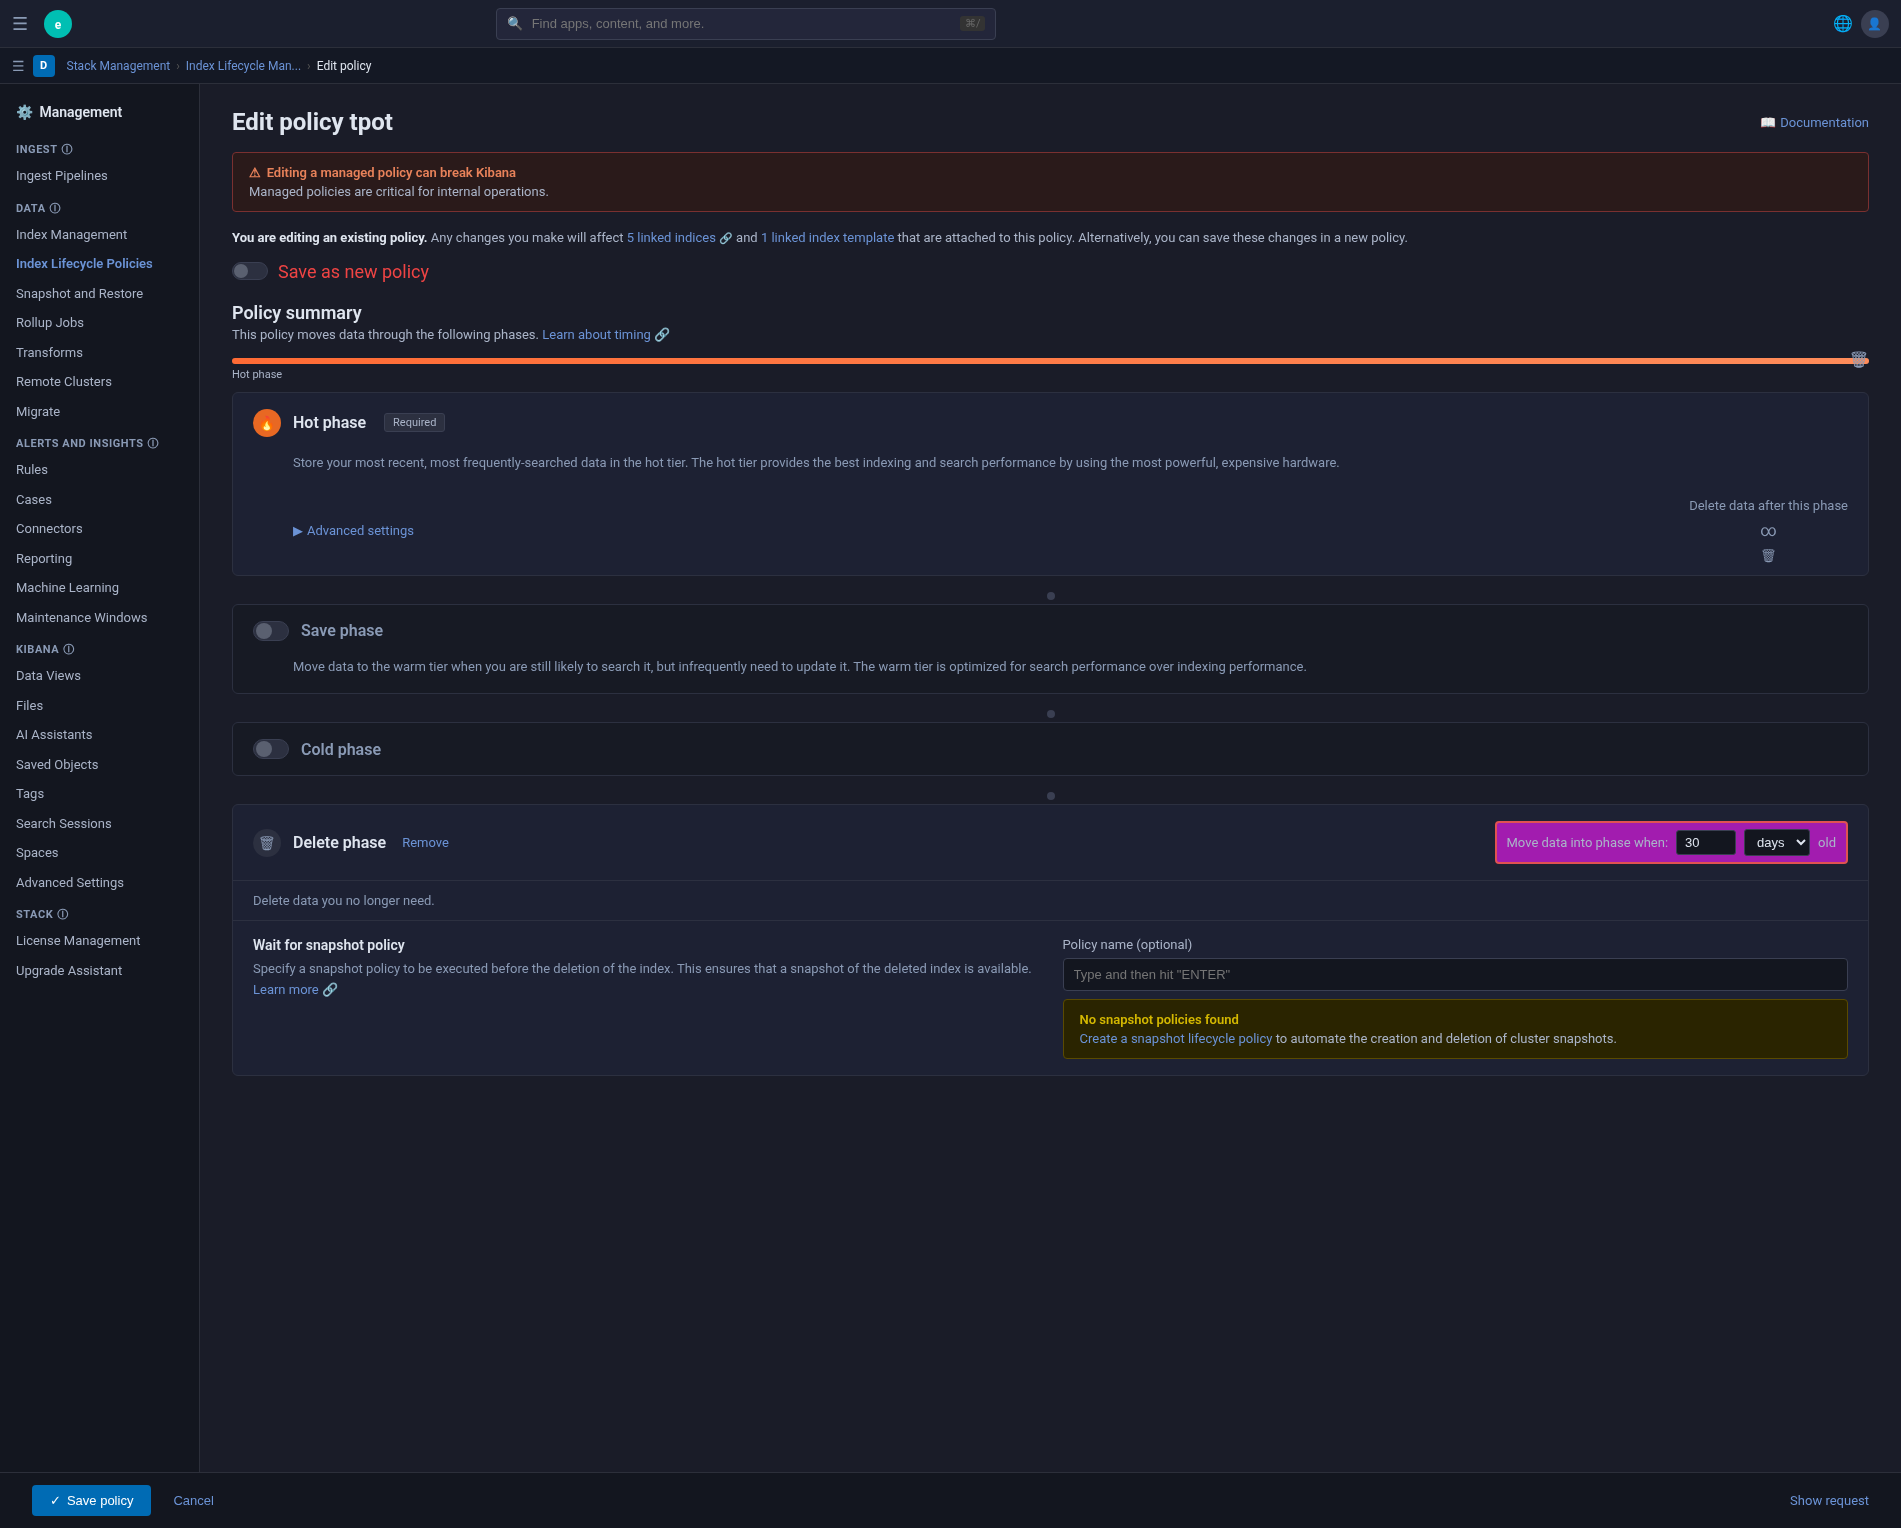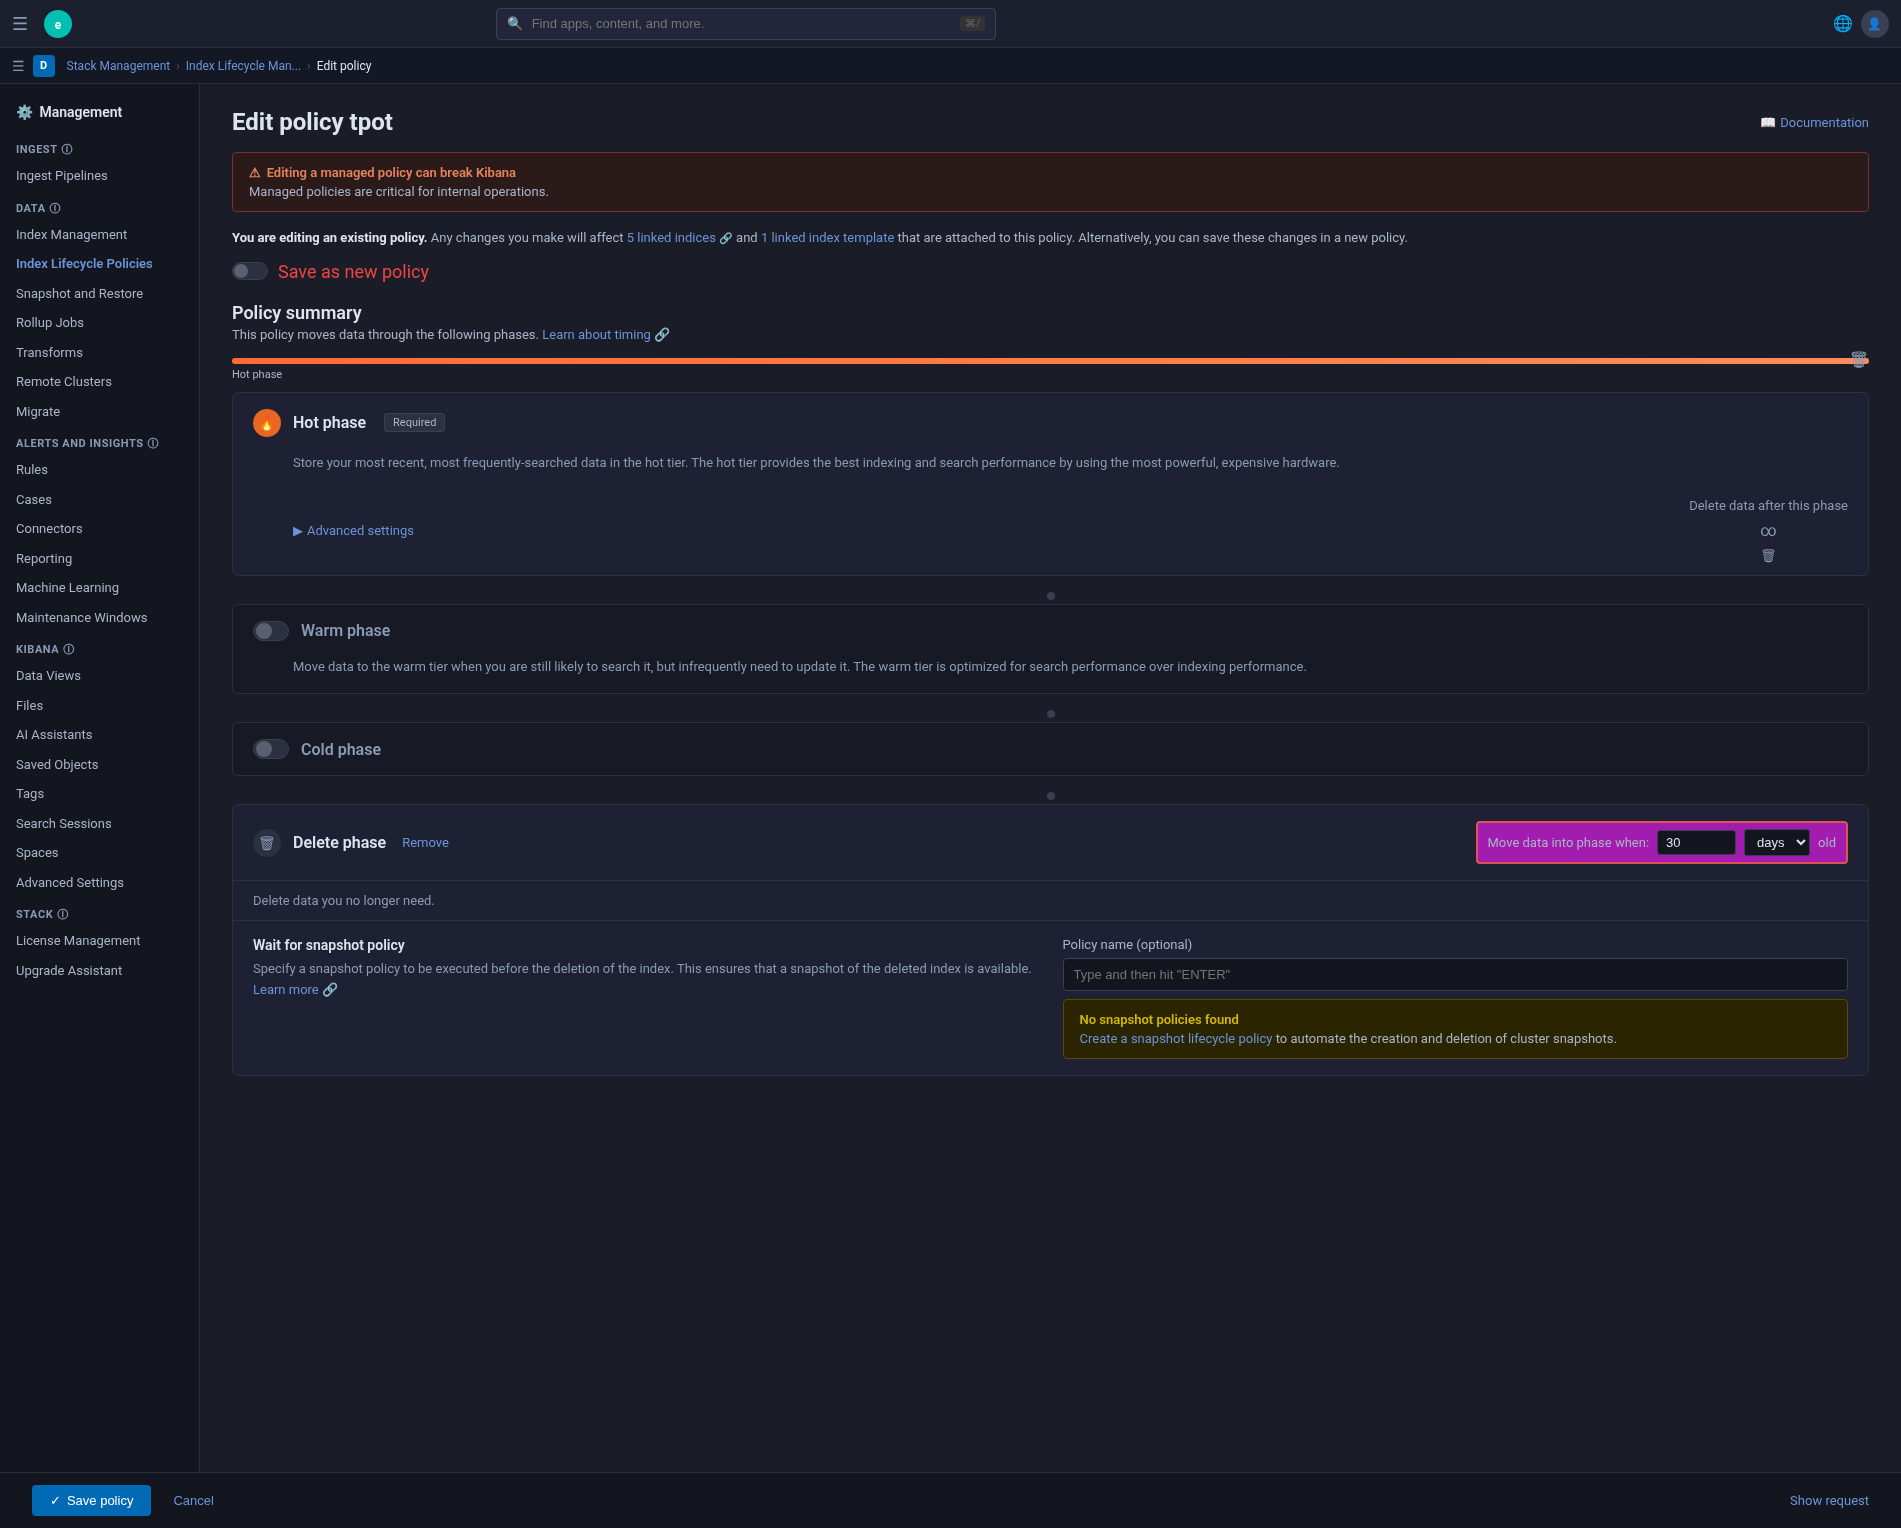--- a/index.html
+++ b/index.html
@@ -84,21 +84,21 @@
 
     
     .phase-card-off { background: #171a24; }
     .phase-title-muted { color: #8a9ab5; }
 
     
     .delete-phase-header { display: flex; align-items: center; gap: 12px; padding: 16px 20px; border-bottom: 1px solid #2c3040; }
     .delete-icon-circle { width: 28px; height: 28px; background: #2c3040; border-radius: 50%; display: flex; align-items: center; justify-content: center; color: #8a9ab5; font-size: 14px; flex-shrink: 0; }
     .delete-move-when { display: flex; align-items: center; gap: 8px; margin-left: auto; border: 2px solid #e05252; border-radius: 4px; padding: 6px 10px; background: #a21caf; }
     .move-when-label { color: #aab4c8; font-size: 13px; white-space: nowrap; }
-    .move-when-input { background: #13161f; border: 1px solid #3a3f52; color: #dfe5ef; padding: 4px 8px; border-radius: 3px; width: 79px; font-size: 13px; }
+    .move-when-input { background: #13161f; border: 1px solid #3a3f52; color: #dfe5ef; padding: 4px 8px; border-radius: 3px; width: 60px; font-size: 13px; }
     .move-when-select { background: #13161f; border: 1px solid #3a3f52; color: #dfe5ef; padding: 4px 8px; border-radius: 3px; font-size: 13px; }
     .move-when-unit { color: #aab4c8; font-size: 13px; }
 
     .delete-phase-body { padding: 16px 20px; display: flex; gap: 24px; }
     .delete-phase-left { flex: 1; }
     .delete-phase-right { flex: 1; }
     .snapshot-title { font-size: 14px; font-weight: 600; color: #dfe5ef; margin-bottom: 6px; }
     .snapshot-desc { color: #8a9ab5; font-size: 13px; line-height: 1.6; margin-bottom: 12px; }
     .policy-name-label { color: #aab4c8; font-size: 13px; margin-bottom: 6px; }
     .policy-name-input { width: 100%; background: #13161f; border: 1px solid #3a3f52; color: #aab4c8; padding: 8px 10px; border-radius: 4px; font-size: 13px; outline: none; }
@@ -278,21 +278,21 @@
 
     <div style="display:flex; justify-content:center; margin: 4px 0;">
       <div style="width:8px; height:8px; background:#3a3f52; border-radius:50%;"></div>
     </div>
 
     <div class="phase-card phase-card-off">
       <div class="phase-card-header">
         <div class="phase-toggle">
           <div class="phase-toggle-knob"></div>
         </div>
-        <span class="phase-title phase-title-muted">Warm phase</span>
+        <span class="phase-title phase-title-muted">Save phase</span>
       </div>
       <div class="phase-card-body">Move data to the warm tier when you are still likely to search it, but infrequently need to update it. The warm tier is optimized for search performance over indexing performance.</div>
     </div>
 
     <div style="display:flex; justify-content:center; margin: 4px 0;">
       <div style="width:8px; height:8px; background:#3a3f52; border-radius:50%;"></div>
     </div>
 
     <div class="phase-card phase-card-off">
       <div class="phase-card-header">

